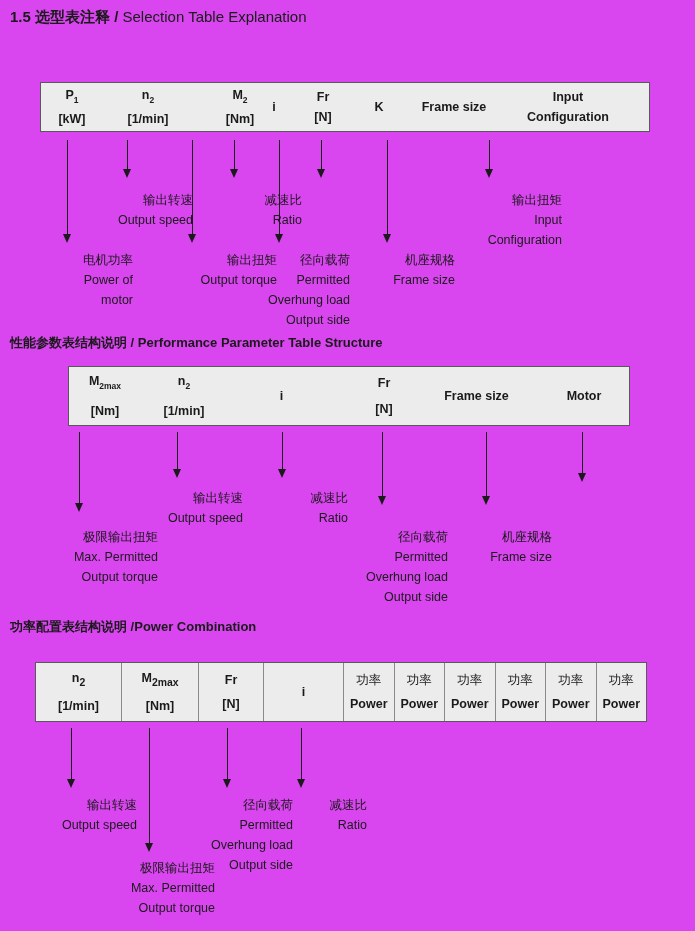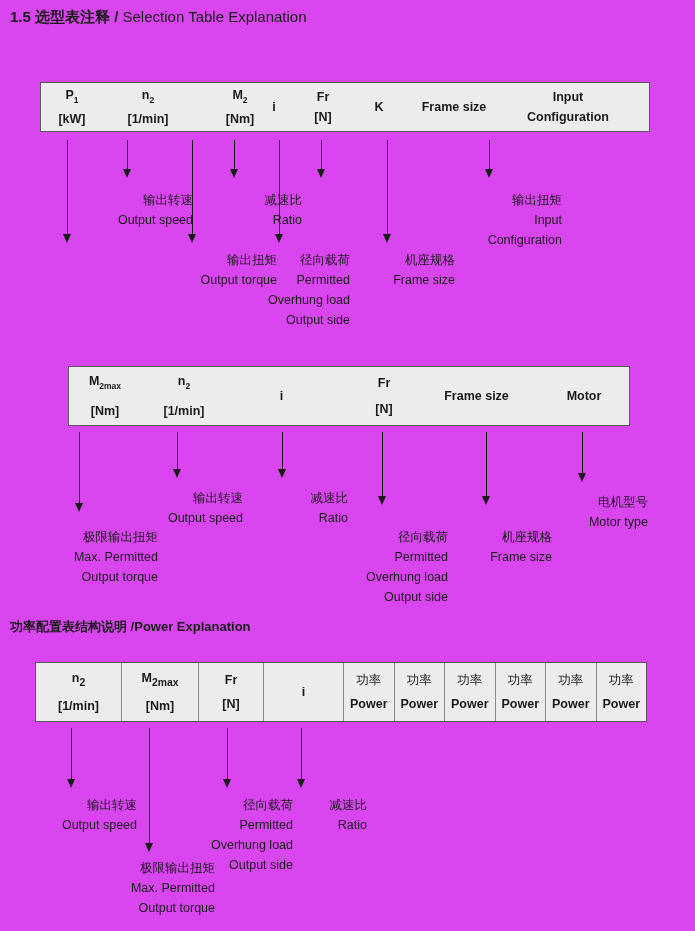--- a/index.html
+++ b/index.html
@@ -79,29 +79,35 @@
   <div class="arrow" style="left:383px;top:140px;height:103px;"></div>
   <div class="arrow" style="left:485px;top:140px;height:38px;"></div>
 
   <div class="lbl" style="left:63px;top:190px;">输出转速
 Output speed</div>
   <div class="lbl" style="left:172px;top:190px;">减速比
 Ratio</div>
   <div class="lbl" style="left:432px;top:190px;">输出扭矩
 Input
 Configuration</div>
+  <div class="lbl" style="left:3px;top:250px;">电机功率
+Power of
+motor</div>
   <div class="lbl" style="left:147px;top:250px;">输出扭矩
 Output torque</div>
   <div class="lbl" style="left:220px;top:250px;">径向载荷
 Permitted
 Overhung load
 Output side</div>
   <div class="lbl" style="left:325px;top:250px;">机座规格
 Frame size</div>
 
+  <div class="heading" style="left:10px;top:334px;">
+    <span>性能参数表结构说明 / </span><span>Performance Parameter Table Structure</span>
+  </div>
 
   <div class="hdr-box tall" style="left:68px;top:366px;width:562px;height:60px;">
     <div class="cell" style="left:0px;width:72px;">
       <span><span>M</span><sub>2max</sub></span>
       <span>[Nm]</span>
     </div>
     <div class="cell" style="left:75px;width:80px;">
       <span><span>n</span><sub>2</sub></span>
       <span>[1/min]</span>
     </div>
@@ -124,34 +130,32 @@
   <div class="arrow" style="left:173px;top:432px;height:46px;"></div>
   <div class="arrow" style="left:278px;top:432px;height:46px;"></div>
   <div class="arrow" style="left:378px;top:432px;height:73px;"></div>
   <div class="arrow" style="left:482px;top:432px;height:73px;"></div>
   <div class="arrow" style="left:578px;top:432px;height:50px;"></div>
 
   <div class="lbl" style="left:113px;top:488px;">输出转速
 Output speed</div>
   <div class="lbl" style="left:218px;top:488px;">减速比
 Ratio</div>
-  <div class="lbl" style="left:518px;top:492px;">电机型号
-Motor type</div>
   <div class="lbl" style="left:28px;top:527px;">极限输出扭矩
 Max. Permitted
 Output torque</div>
   <div class="lbl" style="left:318px;top:527px;">径向载荷
 Permitted
 Overhung load
 Output side</div>
   <div class="lbl" style="left:422px;top:527px;">机座规格
 Frame size</div>
 
   <div class="heading" style="left:10px;top:618px;">
-    <span>功率配置表结构说明 /</span><span>Power Explanation</span>
+    <span>功率配置表结构说明 /</span><span>Power Combination</span>
   </div>
 
   <div class="flex-box" style="left:35px;top:662px;width:612px;height:60px;">
     <div class="fcell" style="width:85px;">
       <span><span>n</span><sub>2</sub></span>
       <span>[1/min]</span>
     </div>
     <div class="fcell" style="width:77px;">
       <span><span>M</span><sub>2max</sub></span>
       <span>[Nm]</span>

